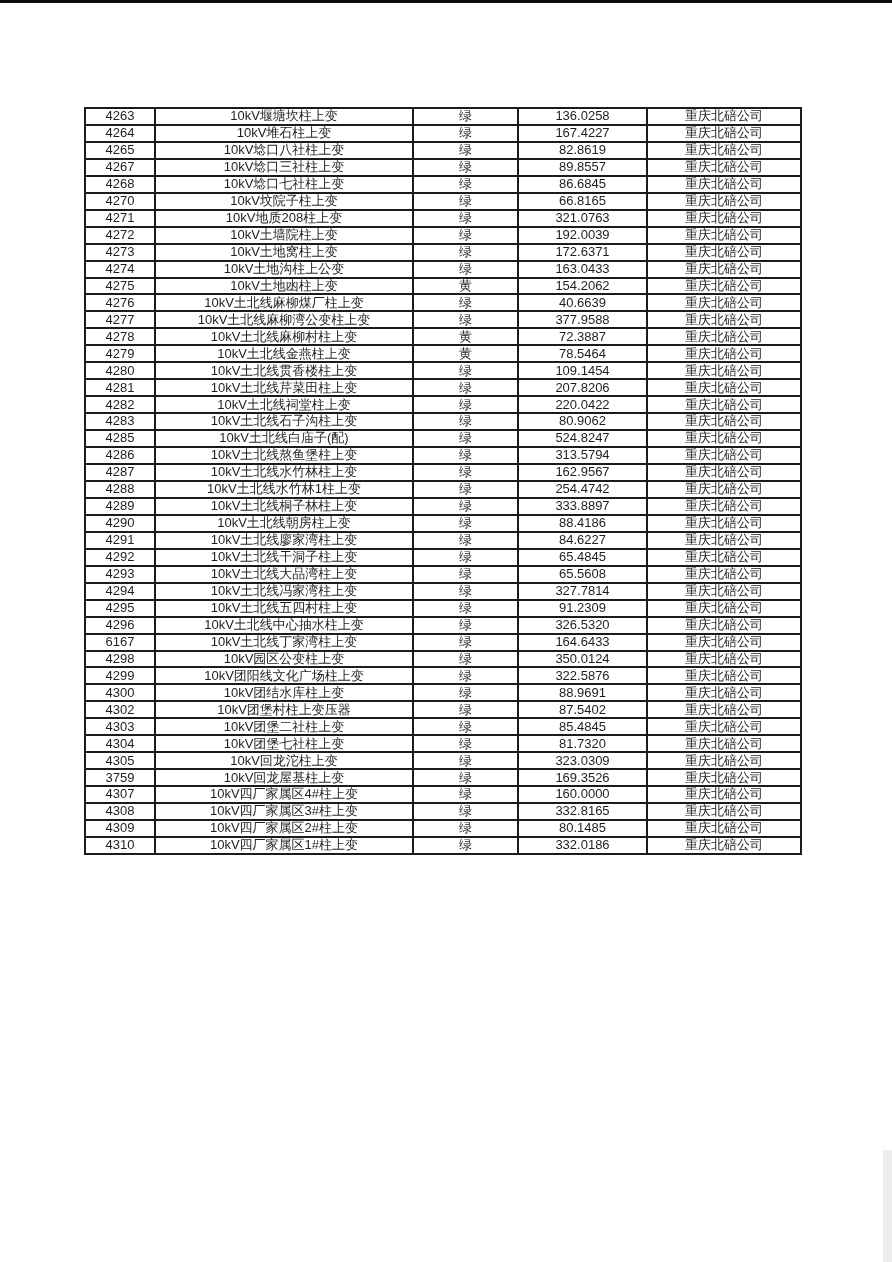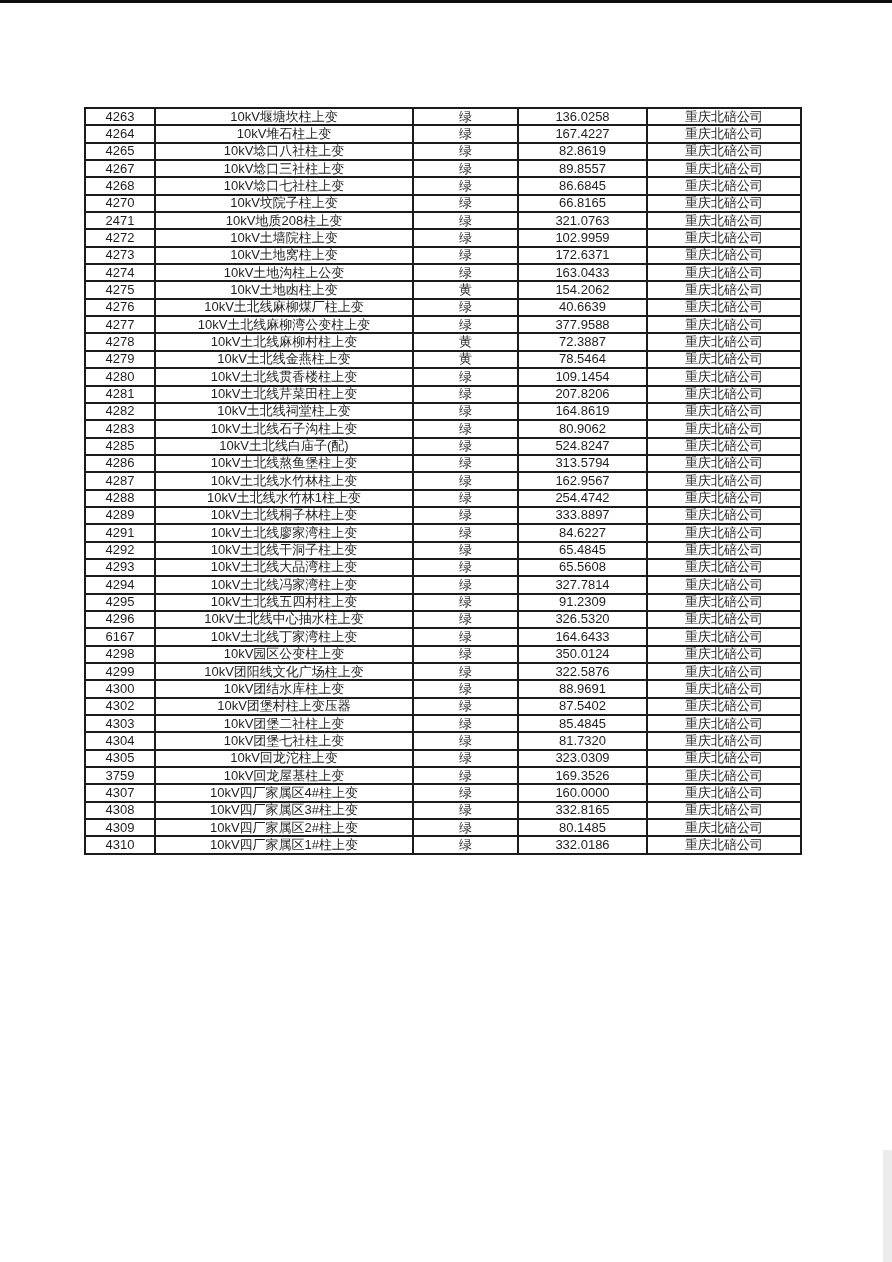--- a/index.html
+++ b/index.html
@@ -106,31 +106,31 @@
         <td>重庆北碚公司</td>
       </tr>
       <tr>
         <td>4270</td>
         <td>10kV坟院子柱上变</td>
         <td>绿</td>
         <td>66.8165</td>
         <td>重庆北碚公司</td>
       </tr>
       <tr>
-        <td>2471</td>
+        <td>4271</td>
         <td>10kV地质208柱上变</td>
         <td>绿</td>
         <td>321.0763</td>
         <td>重庆北碚公司</td>
       </tr>
       <tr>
         <td>4272</td>
         <td>10kV土墙院柱上变</td>
         <td>绿</td>
-        <td>102.9959</td>
+        <td>192.0039</td>
         <td>重庆北碚公司</td>
       </tr>
       <tr>
         <td>4273</td>
         <td>10kV土地窝柱上变</td>
         <td>绿</td>
         <td>172.6371</td>
         <td>重庆北碚公司</td>
       </tr>
       <tr>
@@ -186,21 +186,21 @@
         <td>4281</td>
         <td>10kV土北线芹菜田柱上变</td>
         <td>绿</td>
         <td>207.8206</td>
         <td>重庆北碚公司</td>
       </tr>
       <tr>
         <td>4282</td>
         <td>10kV土北线祠堂柱上变</td>
         <td>绿</td>
-        <td>164.8619</td>
+        <td>220.0422</td>
         <td>重庆北碚公司</td>
       </tr>
       <tr>
         <td>4283</td>
         <td>10kV土北线石子沟柱上变</td>
         <td>绿</td>
         <td>80.9062</td>
         <td>重庆北碚公司</td>
       </tr>
       <tr>
@@ -229,20 +229,27 @@
         <td>10kV土北线水竹林1柱上变</td>
         <td>绿</td>
         <td>254.4742</td>
         <td>重庆北碚公司</td>
       </tr>
       <tr>
         <td>4289</td>
         <td>10kV土北线桐子林柱上变</td>
         <td>绿</td>
         <td>333.8897</td>
+        <td>重庆北碚公司</td>
+      </tr>
+      <tr>
+        <td>4290</td>
+        <td>10kV土北线朝房柱上变</td>
+        <td>绿</td>
+        <td>88.4186</td>
         <td>重庆北碚公司</td>
       </tr>
       <tr>
         <td>4291</td>
         <td>10kV土北线廖家湾柱上变</td>
         <td>绿</td>
         <td>84.6227</td>
         <td>重庆北碚公司</td>
       </tr>
       <tr>

